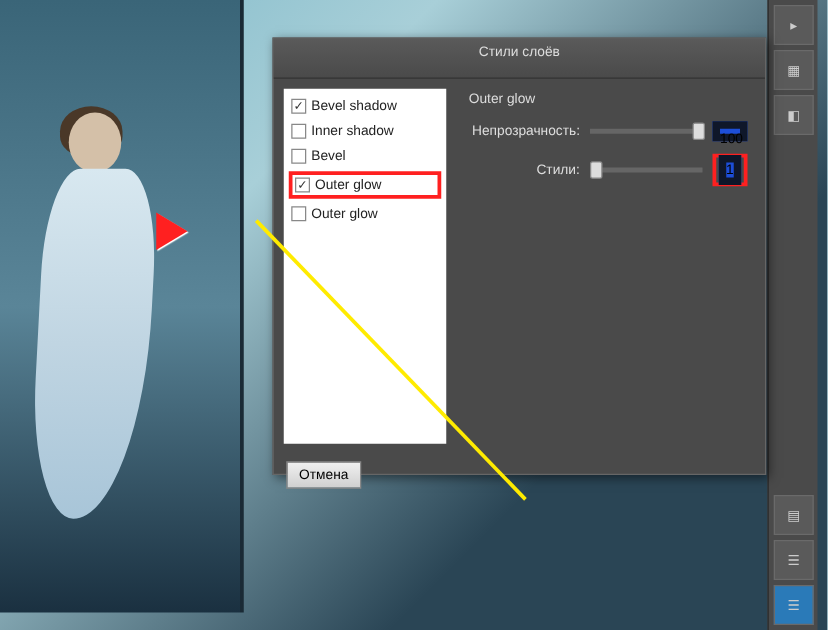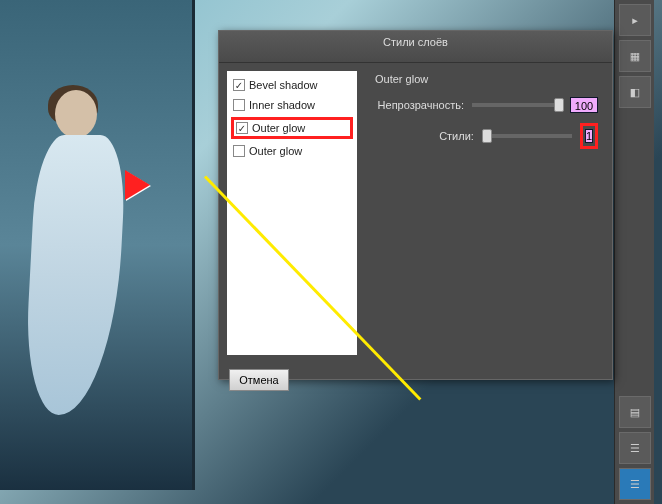--- a/index.html
+++ b/index.html
@@ -21,21 +21,21 @@
 .stylelist{width:130px;background:#fff;margin:8px 4px 8px 8px;padding:6px 4px;display:flex;flex-direction:column;gap:4px}
 .styleitem{display:flex;align-items:center;gap:4px;padding:2px;color:#222}
 .styleitem.hl{border:3px solid #ff2020;padding:2px}
 .cb{width:12px;height:12px;border:1px solid #888;background:#fff;display:inline-flex;align-items:center;justify-content:center;font-size:10px;color:#333}
 .settings{flex:1;padding:10px 14px;color:#ddd}
 .sgtitle{margin-bottom:12px}
 .row{display:flex;align-items:center;margin-bottom:10px;gap:8px}
 .lbl{flex:1;text-align:right}
 .slider{width:90px;height:4px;background:#666;position:relative}
 .thumb{position:absolute;width:10px;height:14px;background:#ddd;border:1px solid #888;top:-5px;border-radius:2px}
-.val{width:28px;height:16px;background:#f0abfc;color:#000;text-align:center;line-height:16px;border:1px solid #0f172a}
+.val{width:28px;height:16px;background:#1d4ed8;color:#000;text-align:center;line-height:16px;border:6px solid #0f172a}
 .hlbox{border:3px solid #ff2020;padding:2px}
 .swatch{width:24px;height:14px;background:#0a1828;border:1px solid #888;display:inline-block}
 .ftr{display:flex;justify-content:space-between;gap:8px;padding:6px 10px}
 .btn{min-width:60px;height:22px;background:linear-gradient(#f0f0f0,#d0d0d0);border:1px solid #888;color:#000;text-align:center;line-height:20px;cursor:pointer}
 .yellowline{position:absolute;left:205px;top:175px;width:310px;height:3px;background:#ffeb00;transform-origin:left center;transform:rotate(46deg);z-index:5}
 .greyarea{position:absolute;left:195px;top:0;width:420px;height:504px;background:repeating-linear-gradient(45deg,#888 0,#888 6px,#7a7a7a 6px,#7a7a7a 12px);z-index:-1}
 </style>
 </head>
 <body>
 
@@ -70,20 +70,24 @@
   <div class="body">
     <div class="stylelist">
       <label class="styleitem">
         <span class="cb">✓</span>
         <span>Bevel shadow</span>
       </label>
       <label class="styleitem">
         <span class="cb"></span>
         <span>Inner shadow</span>
       </label>
+      <label class="styleitem">
+        <span class="cb"></span>
+        <span>Bevel</span>
+      </label>
       <label class="styleitem hl">
         <span class="cb">✓</span>
         <span>Outer glow</span>
       </label>
       <label class="styleitem">
         <span class="cb"></span>
         <span>Outer glow</span>
       </label>
     </div>
 

